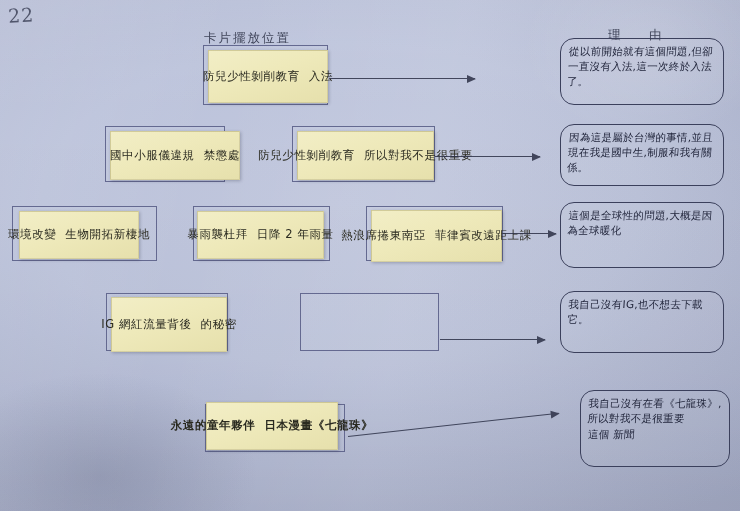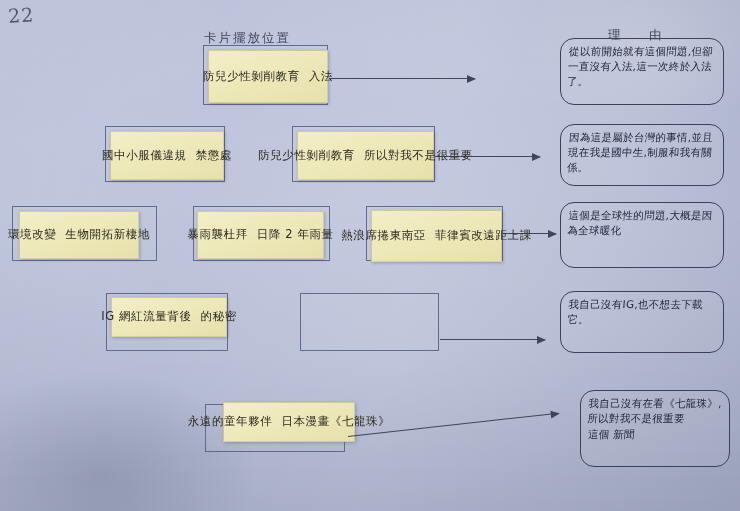--- a/index.html
+++ b/index.html
@@ -162,21 +162,21 @@
     <span>防兒少性剝削教育</span>
     <span class="l2">入法</span>
   </div>
   <div class="stub" style="left:330px; top:75px; height:1px; width:1px;"></div>
   <div class="arrow" style="left:330px; top:78px; width:145px;"></div>
   <div class="reason" style="left:560px; top:38px; width:164px; height:67px;">
     <span class="hw">從以前開始就有這個問題,但卻一直沒有入法,這一次終於入法了。</span>
   </div>
 
   <div class="frame" style="left:105px; top:126px; width:120px; height:56px;"></div>
-  <div class="note" style="left:110px; top:131px; width:114px; height:49px;">
+  <div class="note" style="left:110px; top:131px; width:130px; height:49px;">
     <span>國中小服儀違規</span>
     <span class="l2">禁懲處</span>
   </div>
 
   <div class="frame" style="left:292px; top:126px; width:143px; height:56px;"></div>
   <div class="note" style="left:297px; top:131px; width:137px; height:49px;">
     <span>防兒少性剝削教育</span>
     <span class="l2">所以對我不是很重要</span>
   </div>
   <div class="arrow" style="left:435px; top:156px; width:105px;"></div>
@@ -200,33 +200,33 @@
   <div class="note" style="left:371px; top:210px; width:131px; height:52px;">
     <span>熱浪席捲東南亞</span>
     <span class="l2">菲律賓改遠距上課</span>
   </div>
   <div class="arrow" style="left:503px; top:233px; width:53px;"></div>
   <div class="reason" style="left:560px; top:202px; width:164px; height:66px;">
     <span class="hw">這個是全球性的問題,大概是因為全球暖化</span>
   </div>
 
   <div class="frame" style="left:106px; top:293px; width:122px; height:58px;"></div>
-  <div class="note" style="left:111px; top:297px; width:116px; height:40px;">
+  <div class="note" style="left:111px; top:297px; width:116px; height:55px;">
     <span>IG 網紅流量背後</span>
     <span class="l2">的秘密</span>
   </div>
 
   <div class="frame" style="left:300px; top:293px; width:139px; height:58px;"></div>
   <div class="arrow" style="left:440px; top:339px; width:105px;"></div>
   <div class="reason" style="left:560px; top:291px; width:164px; height:62px;">
     <span class="hw">我自己沒有IG,也不想去下載它。</span>
   </div>
 
   <div class="frame" style="left:205px; top:404px; width:140px; height:48px;"></div>
-  <div class="note" style="left:223px; top:402px; width:132px; height:40px;">
+  <div class="note" style="left:206px; top:402px; width:132px; height:48px;font-weight:bold;">
     <span>永遠的童年夥伴</span>
     <span class="l2">日本漫畫《七龍珠》</span>
   </div>
   <div class="arrow slant" style="left:348px; top:436px; width:212px; transform: rotate(-6.3deg);"></div>
   <div class="reason" style="left:580px; top:390px; width:150px; height:77px;">
     <span class="hw">我自己沒有在看《七龍珠》,所以對我不是很重要</span>
     <span class="tail">這個 新聞</span>
   </div>
 </div>
 

